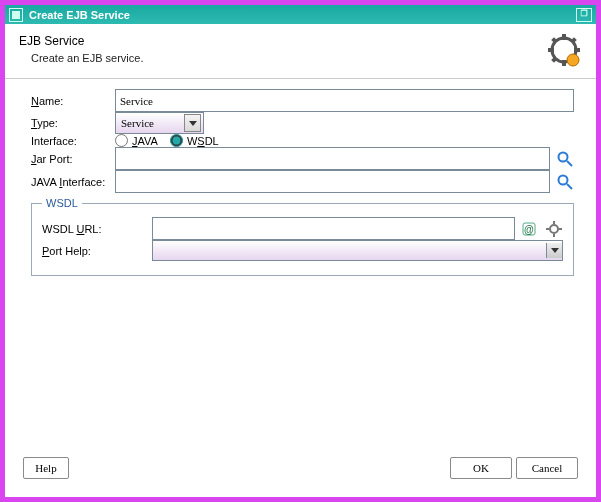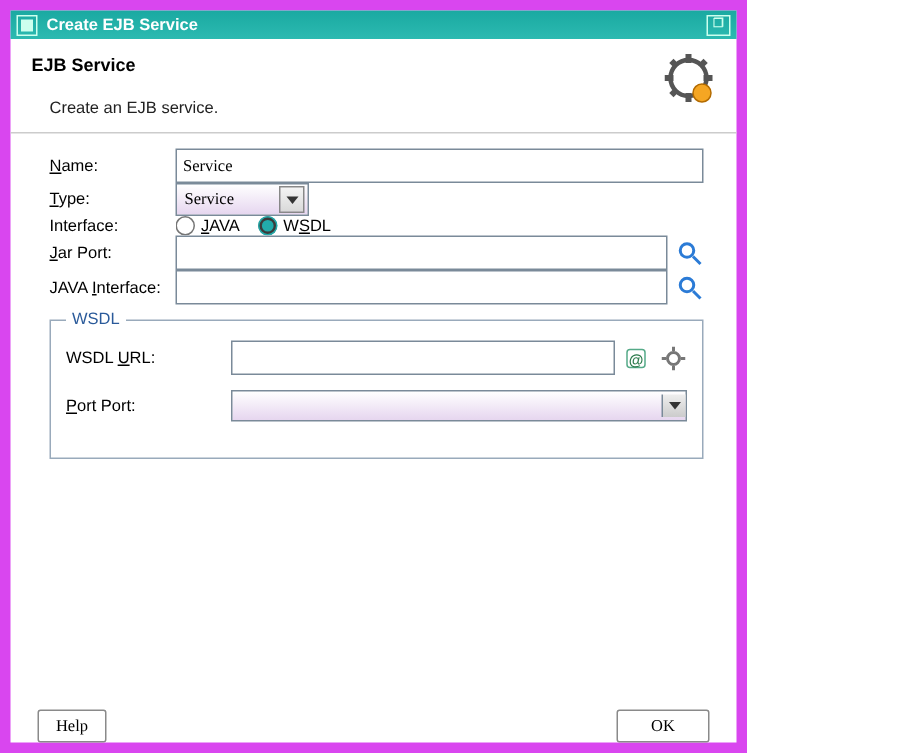--- a/index.html
+++ b/index.html
@@ -1,46 +1,46 @@
 <!DOCTYPE html>
 <html><head>
 <meta charset="utf-8">
 <style>
 html,body{margin:0;padding:0;font-family:Tahoma,Arial,sans-serif;font-size:11px;color:#000;background:#fff}
-.window{width:498px;height:502px;border:7px solid #d946ef;box-sizing:border-box;display:flex;flex-direction:column;position:relative;background:#fff}
+.window{width:601px;height:502px;border:5px solid #d946ef;box-sizing:border-box;display:flex;flex-direction:column;position:relative;background:#fff}
 .titlebar{height:19px;background:linear-gradient(#1aa9a1,#2cbab1);color:#fff;display:flex;align-items:center;padding:0 4px;font-weight:bold}
 .titlebar .ticon{width:12px;height:12px;border:1px solid #cfe;display:inline-block;margin-right:6px;position:relative}
 .titlebar .ticon::after{content:'';position:absolute;inset:2px;background:#cfe}
 .titlebar .spacer{flex:1}
 .titlebar .wbtn{width:14px;height:12px;margin-left:2px;border:1px solid #cfe;color:#cfe;font-size:8px;line-height:10px;text-align:center}
 .header{padding:10px 14px 6px 14px;display:flex;align-items:flex-start}
 .header .txt{flex:1}
-.header h1{margin:0 0 4px 0;font-size:12px;font-weight:bold}
-.header .desc{margin:16px 0 0 12px;color:#222}
+.header h1{margin:0 0 4px 0;font-size:12px;font-weight:normal}
+.header .desc{margin:4px 0 0 12px;color:#222}
 .gear{width:34px;height:34px;flex:none}
 .sep{height:1px;background:#ccc;margin:4px 0 10px 0}
 .form{padding:0 22px 0 26px;flex:1}
 .row{display:flex;align-items:center;}
 .lab{width:84px}
 .lab u{text-decoration:underline}
 .tin{flex:1;height:19px;border:1px solid #7a8a99;background:#fff;padding:1px 4px;font:11px Tahoma}
 .sel{width:80px;height:20px;border:1px solid #7a8a99;background:linear-gradient(#fff,#e6d6ef);font:11px Tahoma;display:inline-flex;align-items:center;justify-content:space-between;padding:0 2px 0 5px;position:relative}
 .sel .arrow{width:15px;height:16px;border:1px solid #888;background:linear-gradient(#f4f4f4,#d9d9d9);display:flex;align-items:center;justify-content:center}
 .sel .arrow::after{content:'';border-left:4px solid transparent;border-right:4px solid transparent;border-top:5px solid #333}
 .radio{display:inline-flex;align-items:center;margin-right:12px}
 .radio input{margin:0 4px 0 0;accent-color:#2aa}
 .iconbtn{width:18px;height:18px;margin-left:6px;flex:none;display:inline-flex;align-items:center;justify-content:center}
 fieldset.wsdl{border:1px solid #9ab;margin:4px 0 0 0;padding:8px 10px 14px 10px}
 fieldset.wsdl legend{color:#2a5a9a;padding:0 4px;font-size:11px}
-.wsdl .row{margin-bottom:10px}
+.wsdl .row{}
 .wsdl .lab{width:110px}
 .ddl{flex:1;height:19px;border:1px solid #7a8a99;background:linear-gradient(#fff,#e6d6ef);display:flex;align-items:center;justify-content:flex-end}
 .ddl .arrow{width:15px;height:15px;background:linear-gradient(#eee,#ccc);border-left:1px solid #7a8a99;display:flex;align-items:center;justify-content:center}
 .ddl .arrow::after{content:'';border-left:4px solid transparent;border-right:4px solid transparent;border-top:5px solid #333}
-.footer{height:40px;border-top:1px solid transparent;display:flex;align-items:flex-end;padding:0 18px}
+.footer{height:40px;border-top:1px solid transparent;display:flex;align-items:flex-start;padding:0 18px}
 .btn{height:22px;min-width:62px;border:1px solid #8a8a8a;background:#fff;font:11px Tahoma;border-radius:2px;padding:0 10px;margin-left:4px;cursor:pointer}
 .btn.help{min-width:46px;margin-left:0}
 .footer .spacer{flex:1}
 svg{display:block}
 </style>
 </head>
 <body>
 <div class="window">
   <div class="titlebar">
     <span class="ticon"></span>
@@ -139,28 +139,29 @@
                 <line x1="8" y1="0" x2="8" y2="3"></line>
                 <line x1="8" y1="13" x2="8" y2="16"></line>
                 <line x1="0" y1="8" x2="3" y2="8"></line>
                 <line x1="13" y1="8" x2="16" y2="8"></line>
               </g>
             </svg>
         </span>
       </div>
 
       <div class="row">
-        <div class="lab"><u>P</u><span>ort Port:</span></div>
+        <div class="lab"><u>P</u><span>ort Help:</span></div>
         <div class="ddl">
           <span></span>
           <span class="arrow"></span>
         </div>
       </div>
 
     </fieldset>
   </div>
 
   <div class="footer">
     <button class="btn help">Help</button>
     <span class="spacer"></span>
     <button class="btn">OK</button>
+    <button class="btn">Cancel</button>
   </div>
 </div>
 
 </body></html>

